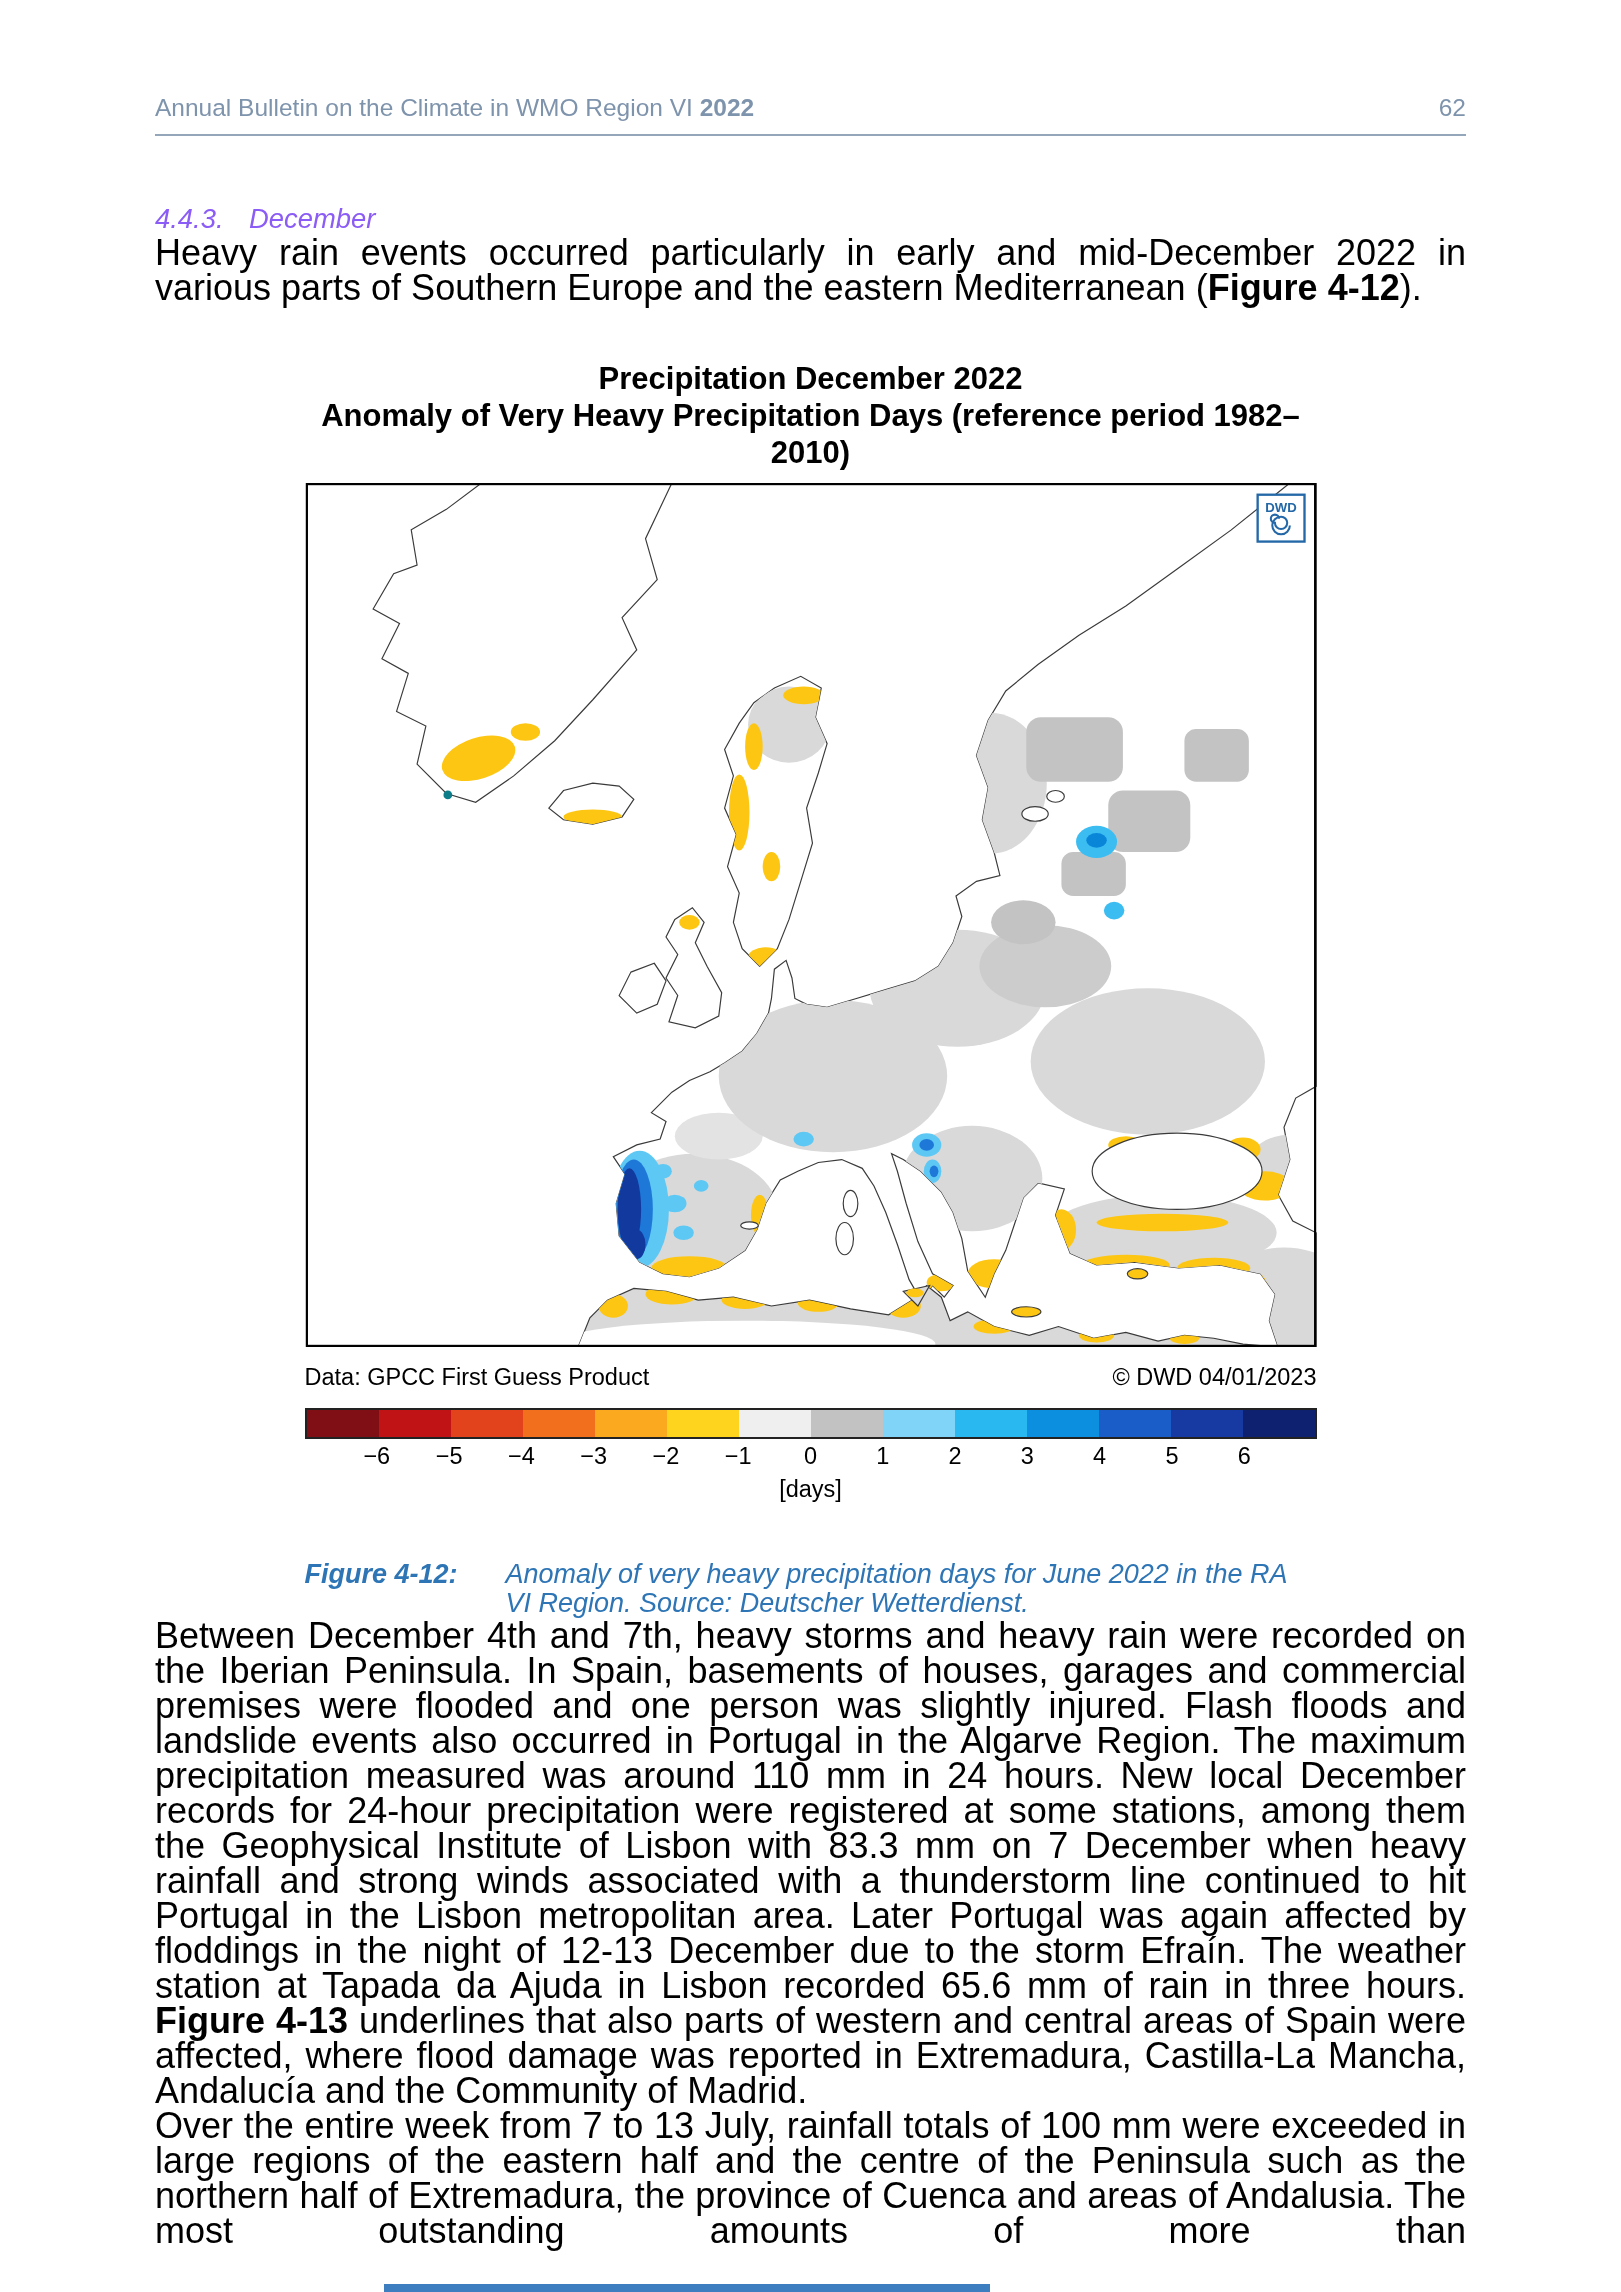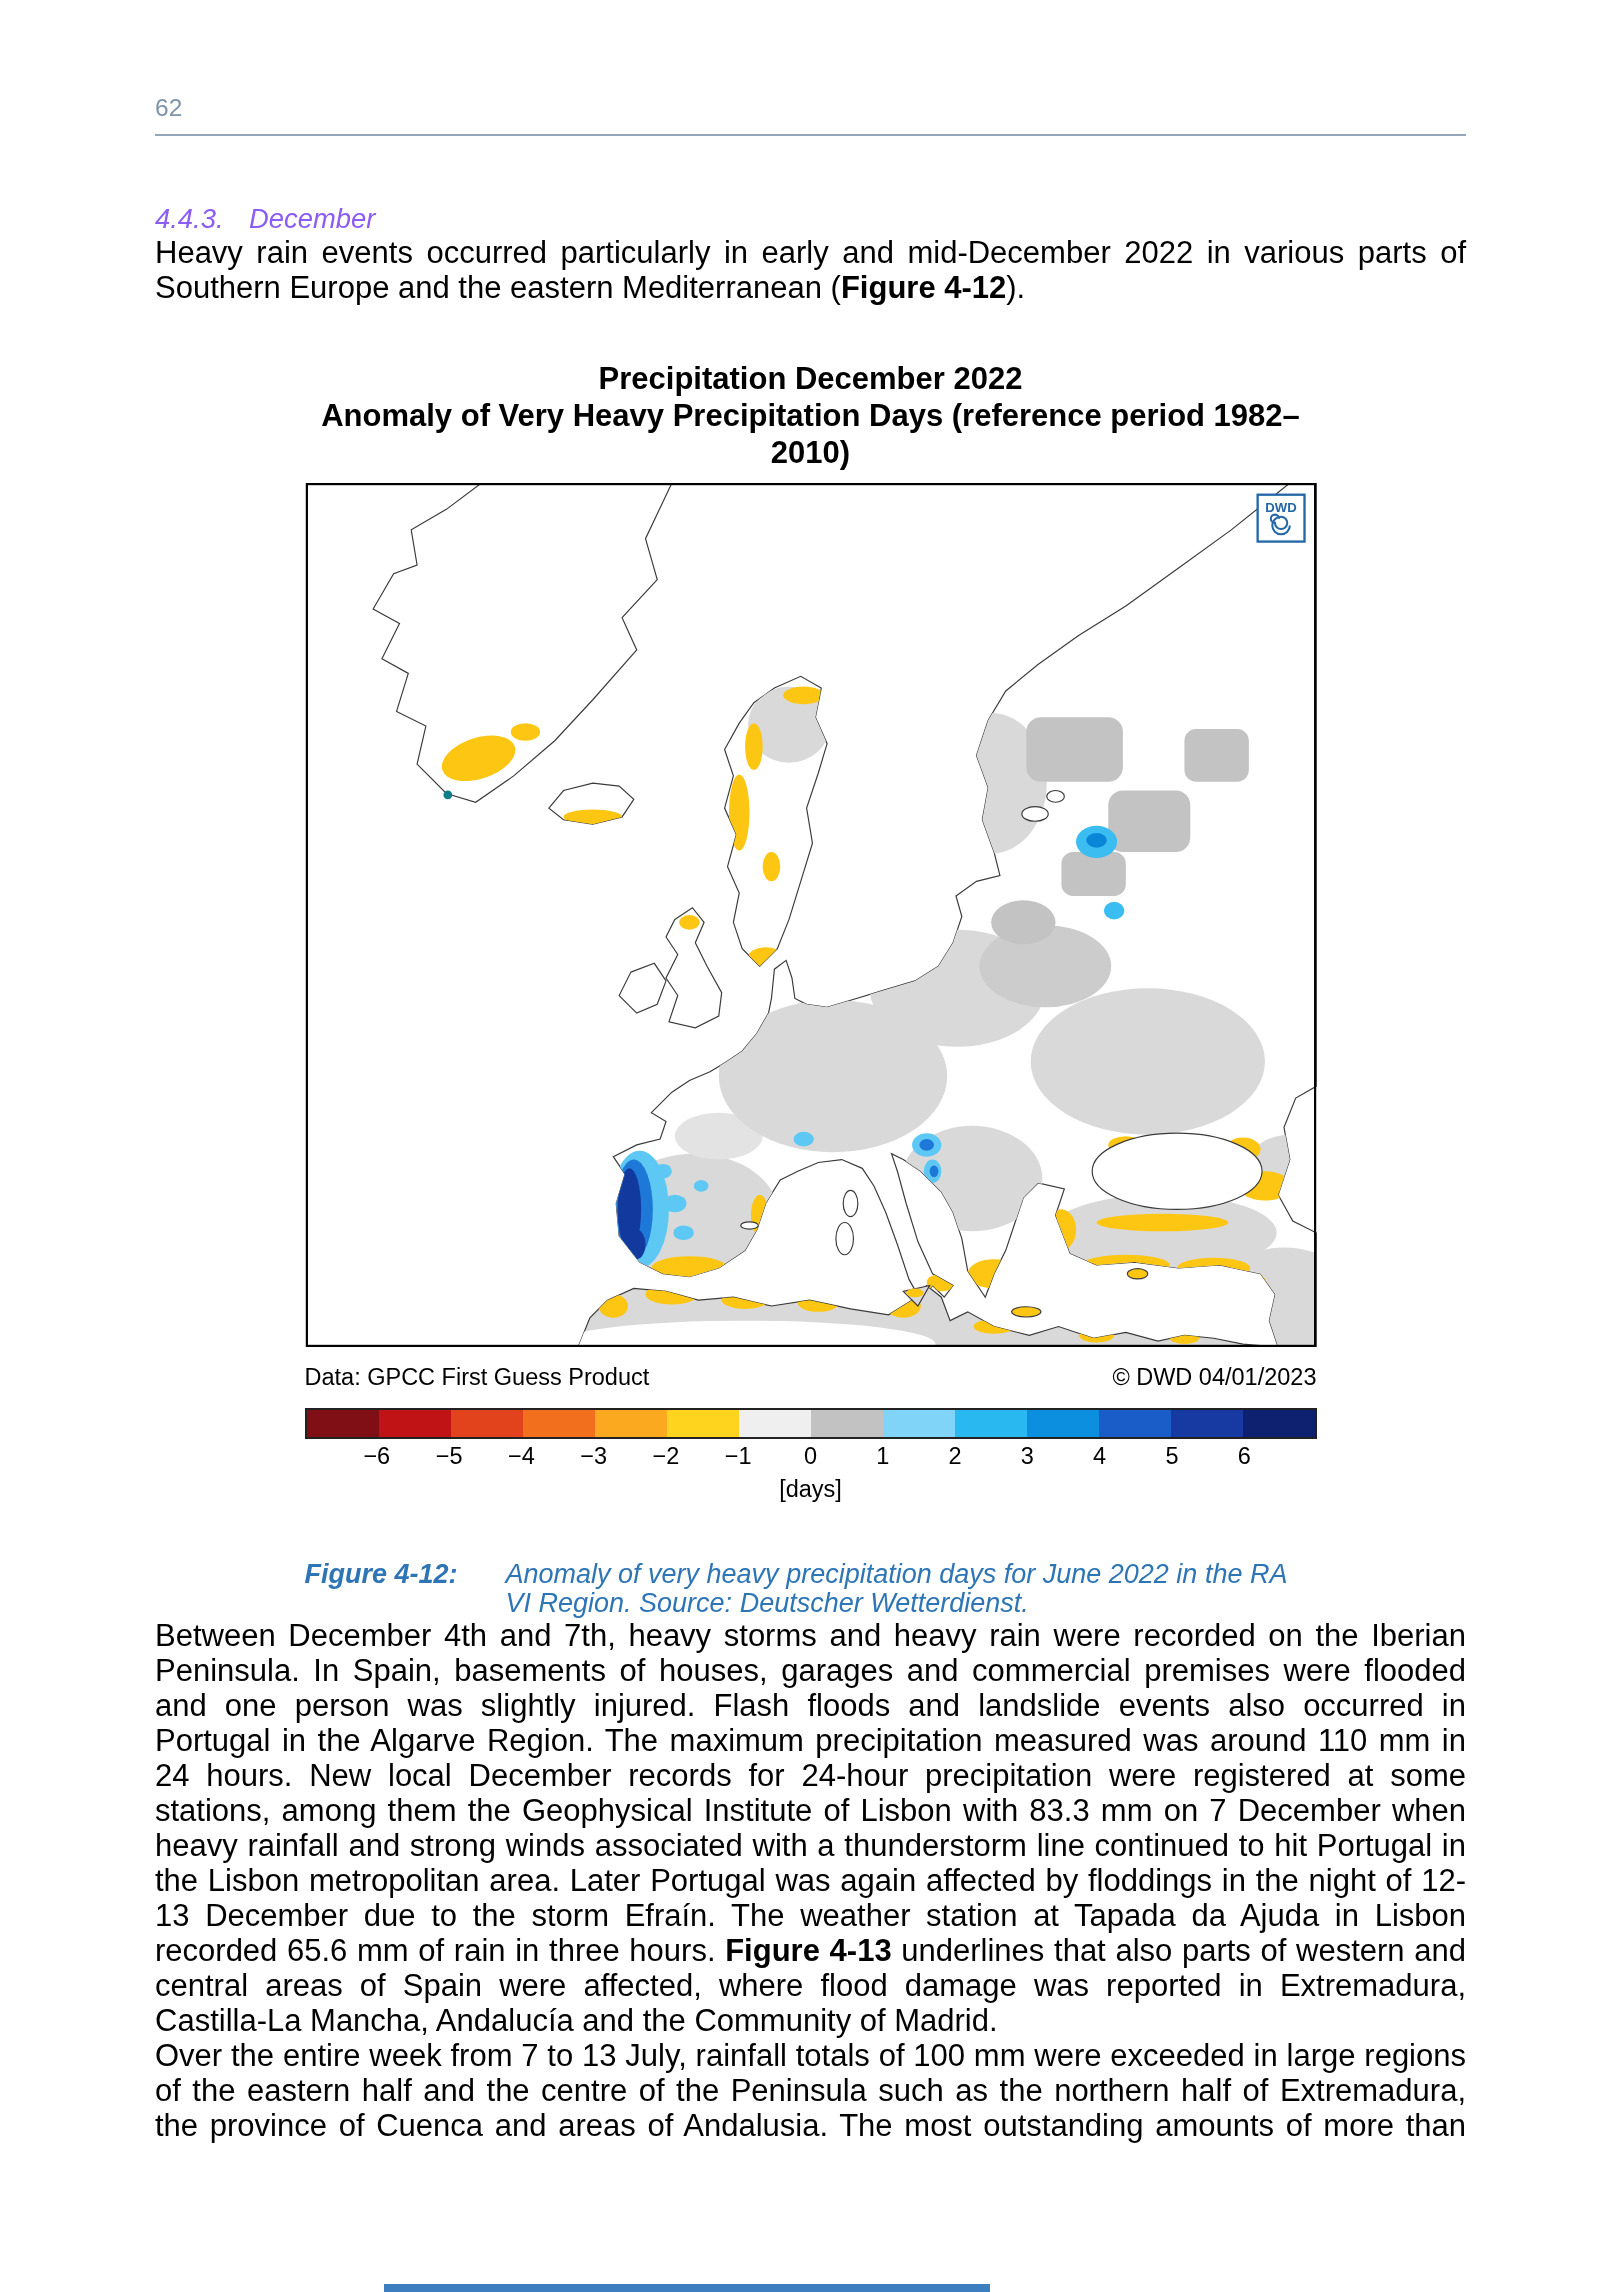--- a/index.html
+++ b/index.html
@@ -24,21 +24,21 @@
   }
   .hdr b { font-weight: bold; }
 
   
   .sec-heading {
     margin-top: 67px; font-size: 27.4px; font-style: italic; color: #8b5cf6;
   }
   .sec-heading .sec-num { margin-right: 25.5px; }
 
   p.body-par {
-    margin: 0; font-size: 31px; line-height: 35px; text-align: justify;
+    margin: 0; font-size: 36px; line-height: 35px; text-align: justify;
   }
   .intro { margin-top: 29px; }
   .p2 { margin-top: 35px; }
   .p3 { margin-top: 35px; text-align-last: justify; }
 
   
   .figure-block { width: 1012px; margin: 55px auto 0 auto; }
   .fig-title { text-align: center; font-weight: bold; font-size: 31px; line-height: 37px; }
   .map-wrap { margin-top: 11.8px; }
   .map-svg { display: block; width: 1012px; height: 864px; }
@@ -71,20 +71,23 @@
     width: 606px; height: 8.8px; background: #3c7ebf;
   }
 </style>
 </head>
 <body>
 
 <div class="page">
   <div class="content">
 
     <div class="hdr">
+      <div>
+        <span>Annual Bulletin on the Climate in WMO Region VI </span><b>2022</b>
+      </div>
       <div>62</div>
     </div>
 
     <div class="sec-heading">
       <span class="sec-num">4.4.3.</span><span>December</span>
     </div>
 
     <p class="body-par intro"><span>Heavy rain events occurred particularly in early and mid-December 2022 in various parts of Southern Europe and the eastern Mediterranean (</span><b>Figure 4-12</b><span>).</span></p>
 
     <div class="figure-block">

